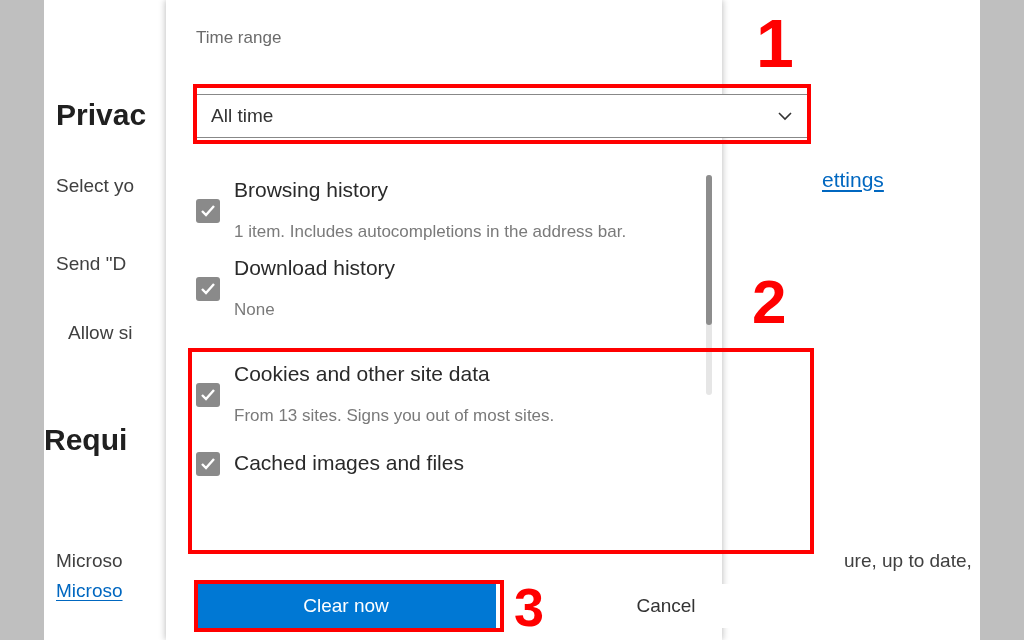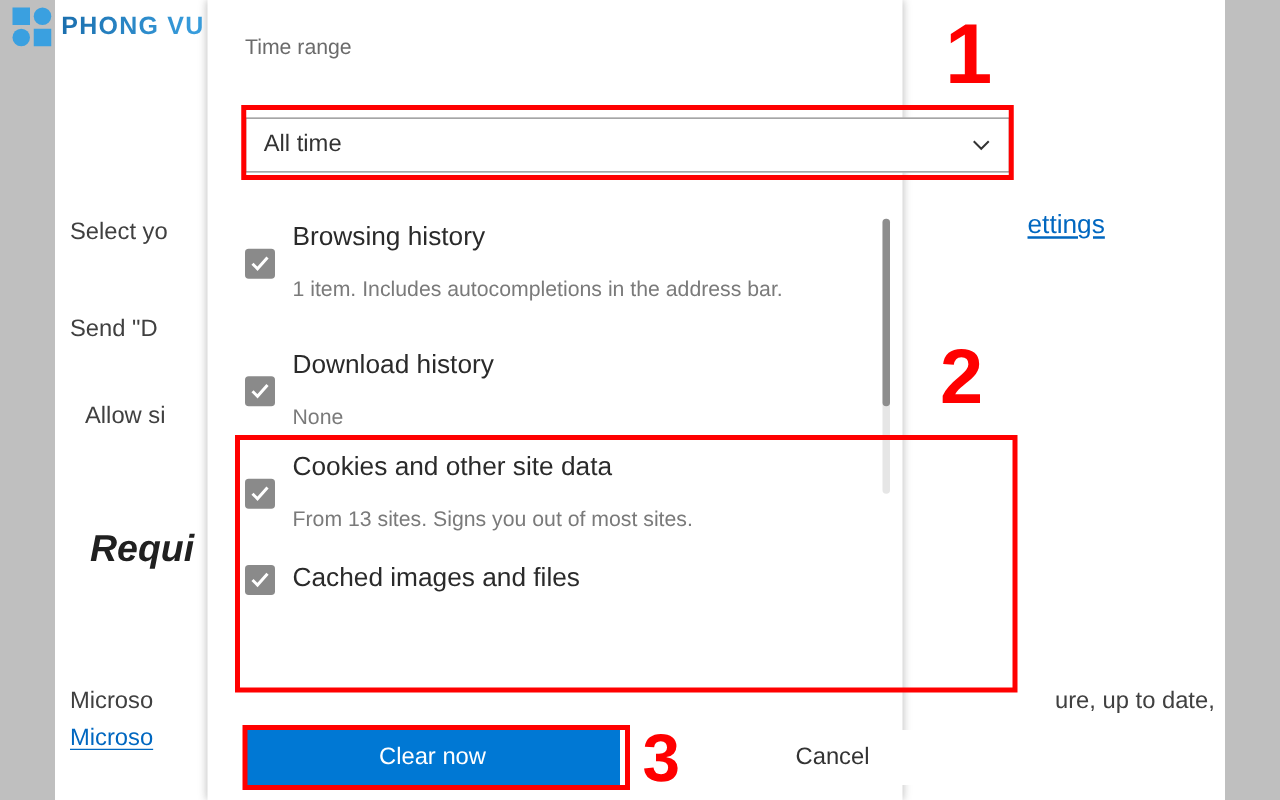--- a/index.html
+++ b/index.html
@@ -28,39 +28,31 @@
   .btn-primary{background:#0078d4;color:#fff;}
   .btn-secondary{background:#fff;color:#333;}
   .anno-box{position:absolute;border:4px solid #f00;box-sizing:border-box;pointer-events:none;}
   .anno-num{position:absolute;color:#f00;font-weight:900;font-family:Arial,sans-serif;}
 </style>
 </head>
 <body>
 <div class="page">
 
   <div class="bg">
+    <div class="bg-text bg-heading" style="left:12px;top:98px;">Privac</div>
     <div class="bg-text" style="left:12px;top:175px;font-size:19px;">Select yo</div>
     <div class="bg-text" style="left:12px;top:253px;font-size:19px;">Send "D</div>
     <div class="bg-text" style="left:12px;top:322px;font-size:19px;margin-left:12px;">Allow si</div>
-    <div class="bg-text bg-heading" style="left:28px;top:423px;font-style:italic;">Requi</div>
+    <div class="bg-text bg-heading" style="left:0;top:423px;">Requi</div>
     <div class="bg-text" style="left:12px;top:550px;font-size:19px;">Microso</div>
     <div class="bg-text bg-link" style="left:12px;top:580px;font-size:19px;">Microso</div>
     <div class="bg-text bg-link" style="left:778px;top:168px;font-size:21px;">ettings</div>
     <div class="bg-text" style="left:800px;top:550px;font-size:19px;">ure, up to date,</div>
   </div>
 
-  <div class="logo">
-    <div class="logo-shapes">
-      <div class="sq"></div>
-        <div class="ci"></div>
-        <div class="ci"></div>
-        <div class="sq"></div>
-    </div>
-    <div class="logo-text">PHONG VU</div>
-  </div>
 
   <div class="dialog">
     <div class="label" style="position:absolute;left:30px;top:28px;">Time range</div>
 
     <div class="select" style="position:absolute;left:30px;top:94px;width:582px;align-items:center;">
       <span>All time</span>
       <svg class="chev" viewBox="0 0 16 16">
           <path d="M2 5l6 6 6-6" fill="none" stroke="#333" stroke-width="1.6"></path>
         </svg>
     </div>
@@ -72,21 +64,21 @@
               <path d="M2 8l4 4 8-9" fill="none" stroke="#fff" stroke-width="2.4"></path>
             </svg>
           </div>
         <div>
           <div class="item-title">Browsing history</div>
           <div class="item-sub">1 item. Includes autocompletions in the address bar.</div>
         </div>
       </div>
     </div>
 
-    <div style="position:absolute;left:30px;top:280px;width:580px;">
+    <div style="position:absolute;left:30px;top:256px;width:580px;">
       <div class="item">
         <div class="chk">
             <svg viewBox="0 0 16 16">
               <path d="M2 8l4 4 8-9" fill="none" stroke="#fff" stroke-width="2.4"></path>
             </svg>
           </div>
         <div>
           <div class="item-title">Download history</div>
           <div class="item-sub">None</div>
         </div>

